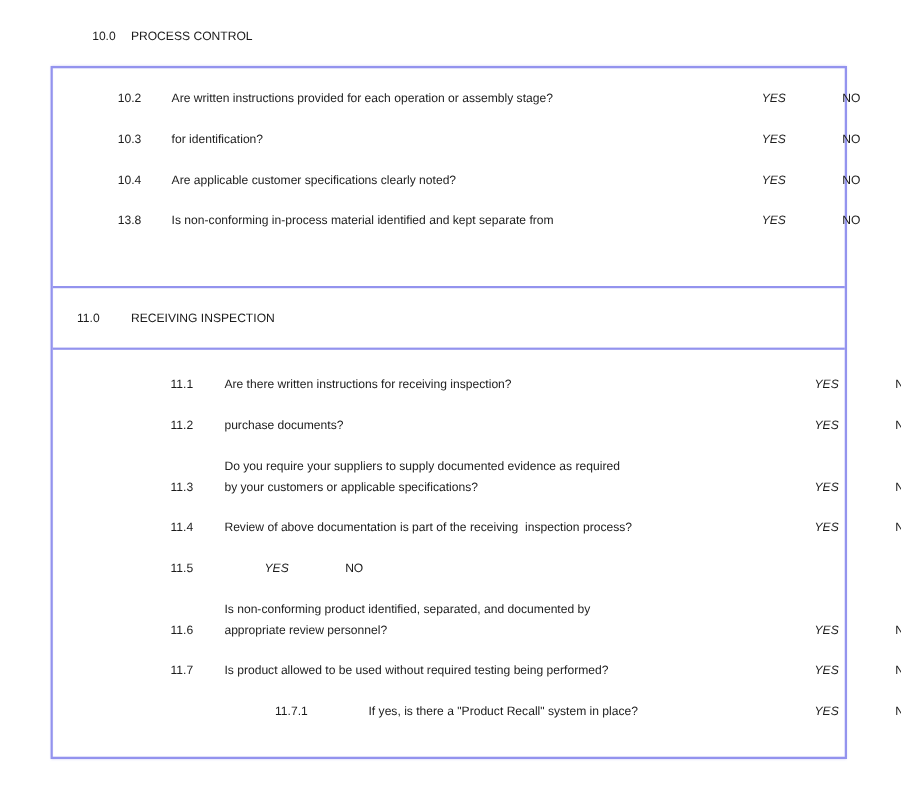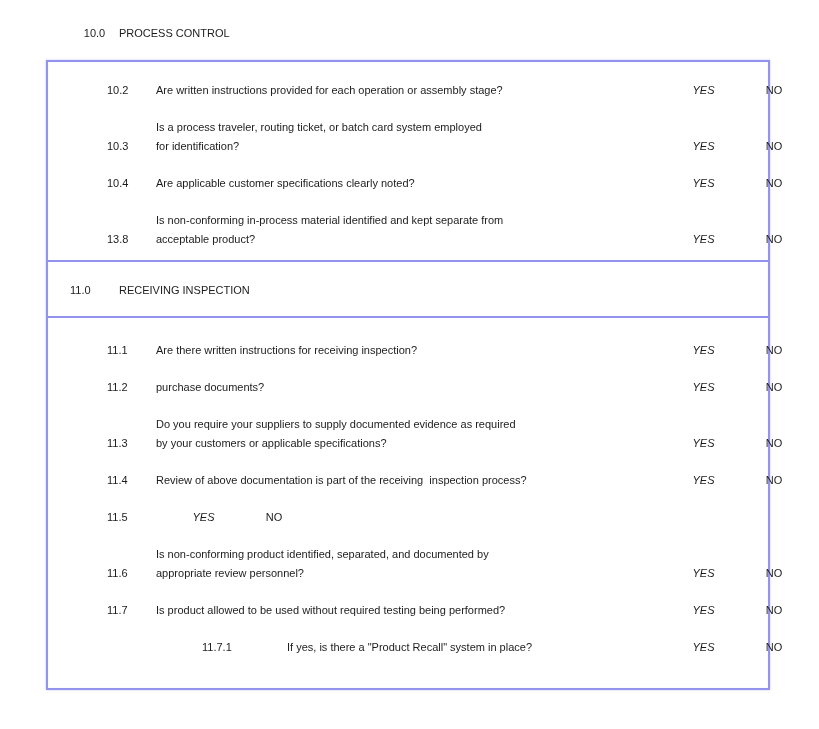--- a/index.html
+++ b/index.html
@@ -29,21 +29,21 @@
     position:absolute;left:46px;top:60px;
     width:724px;height:630px;
     box-sizing:border-box;
     border:2px solid var(--border-color);
     box-shadow:0 0 2px rgba(147,147,238,.55), inset 0 0 1px rgba(147,147,238,.35);
     background:transparent;
   }
   .group{box-sizing:border-box;}
   .group-10{height:200px;padding-top:19px;border-bottom:2px solid var(--border-color);}
   .group-11-header{height:56px;padding-top:19px;border-bottom:2px solid var(--border-color);display:block;}
-  .group-11{height:370px;padding-top:23px;}
+  .group-11{height:370px;padding-top:23px;margin-left:48px;}
 
   .header-row{display:flex;line-height:19px;}
   .header-row .num{flex:none;margin-left:22px;width:49px;}
 
   
   .item{display:flex;line-height:19px;margin-bottom:18px;align-items:flex-end;padding-left:37px;}
   .item .num{flex:none;margin-left:22px;width:49px;}
   .item .text{flex:none;width:500px;white-space:pre-wrap;}
   .item .yes{flex:none;width:95px;text-align:center;font-style:italic;}
   .item .no{flex:none;width:46px;text-align:center;}
@@ -65,33 +65,33 @@
 
     <div class="group group-10" id="group-10">
         <div class="item">
           <span class="num">10.2</span>
           <div class="text"><div>Are written instructions provided for each operation or assembly stage?</div></div>
           <div class="yes">YES</div>
           <div class="no">NO</div>
         </div>
         <div class="item">
           <span class="num">10.3</span>
-          <div class="text"><div>Is a process traveler, routing ticket, or batch card system employed</div><div>for identification?</div></div>
+          <div class="text"><div>for identification?</div></div>
           <div class="yes">YES</div>
           <div class="no">NO</div>
         </div>
         <div class="item">
           <span class="num">10.4</span>
           <div class="text"><div>Are applicable customer specifications clearly noted?</div></div>
           <div class="yes">YES</div>
           <div class="no">NO</div>
         </div>
         <div class="item">
           <span class="num">13.8</span>
-          <div class="text"><div>Is non-conforming in-process material identified and kept separate from</div><div>acceptable product?</div></div>
+          <div class="text"><div>Is non-conforming in-process material identified and kept separate from</div></div>
           <div class="yes">YES</div>
           <div class="no">NO</div>
         </div>
       </div>
 
     <div class="group group-11-header">
       <div class="header-row">
         <span class="num">11.0</span>
         <span class="title">RECEIVING INSPECTION</span>
       </div>

